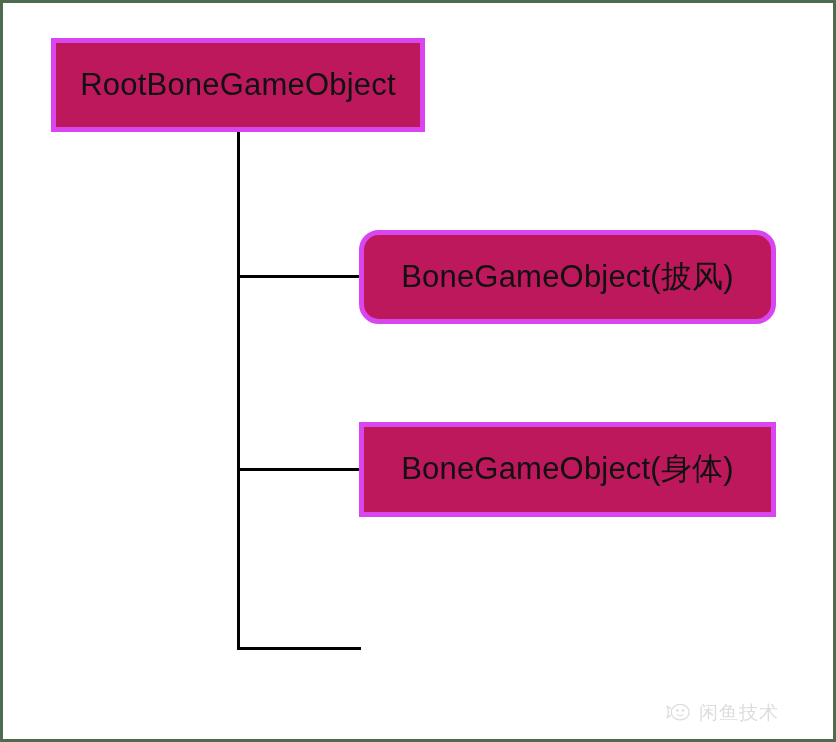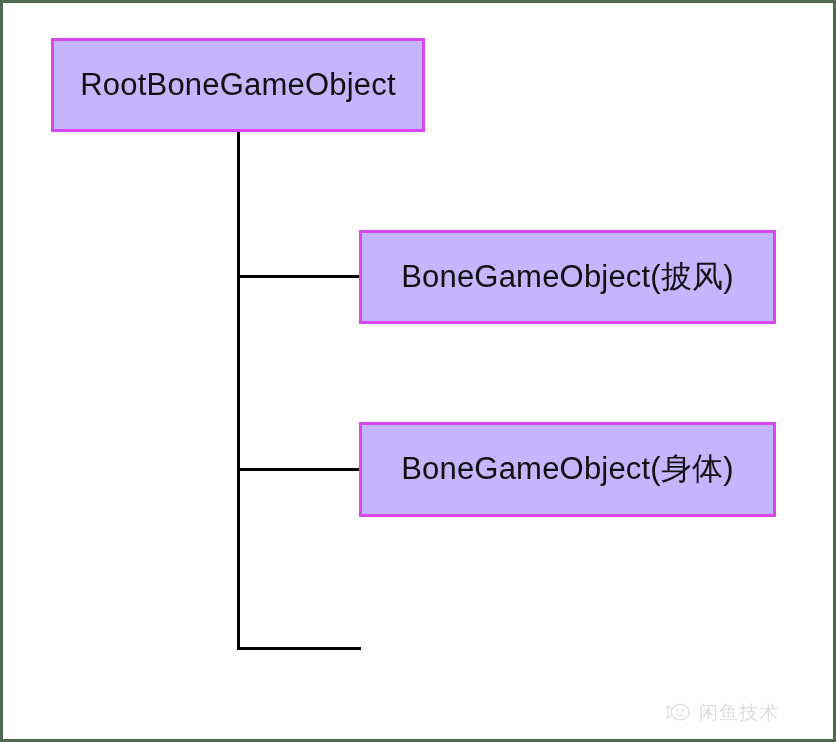--- a/index.html
+++ b/index.html
@@ -27,41 +27,41 @@
     width: 836px;
     height: 742px;
     box-sizing: border-box;
     border: 3px solid #4f6b4f;
     pointer-events: none;
   }
   
   .node {
     position: absolute;
     box-sizing: border-box;
-    border: 3px solid #d946ef;
-    background: #c4b5fd;
+    border: 5px solid #d946ef;
+    background: #be185d;
     display: flex;
     align-items: center;
     justify-content: center;
   }
   .node-label {
     font-size: 31px;
     line-height: 1.1;
     color: #111111;
     letter-spacing: 0.2px;
     white-space: nowrap;
     font-weight: 400;
   }
   .node-root {
     left: 51px;
     top: 38px;
     width: 374px;
     height: 94px;
   }
-  .node-child-0 { left: 359px; top: 230px;  width: 417px; height: 94px; }
+  .node-child-0 { left: 359px; top: 230px;  width: 417px; height: 94px; border-radius: 20px; }
   .node-child-1 { left: 359px; top: 422px;  width: 417px; height: 95px; }
   .node-child-2 { left: 359px; top: 602px;  width: 417px; height: 94px; }
 
   
   .line {
     position: absolute;
     background: #000000;
   }
   .line-v-trunk {
     left: 237px;

